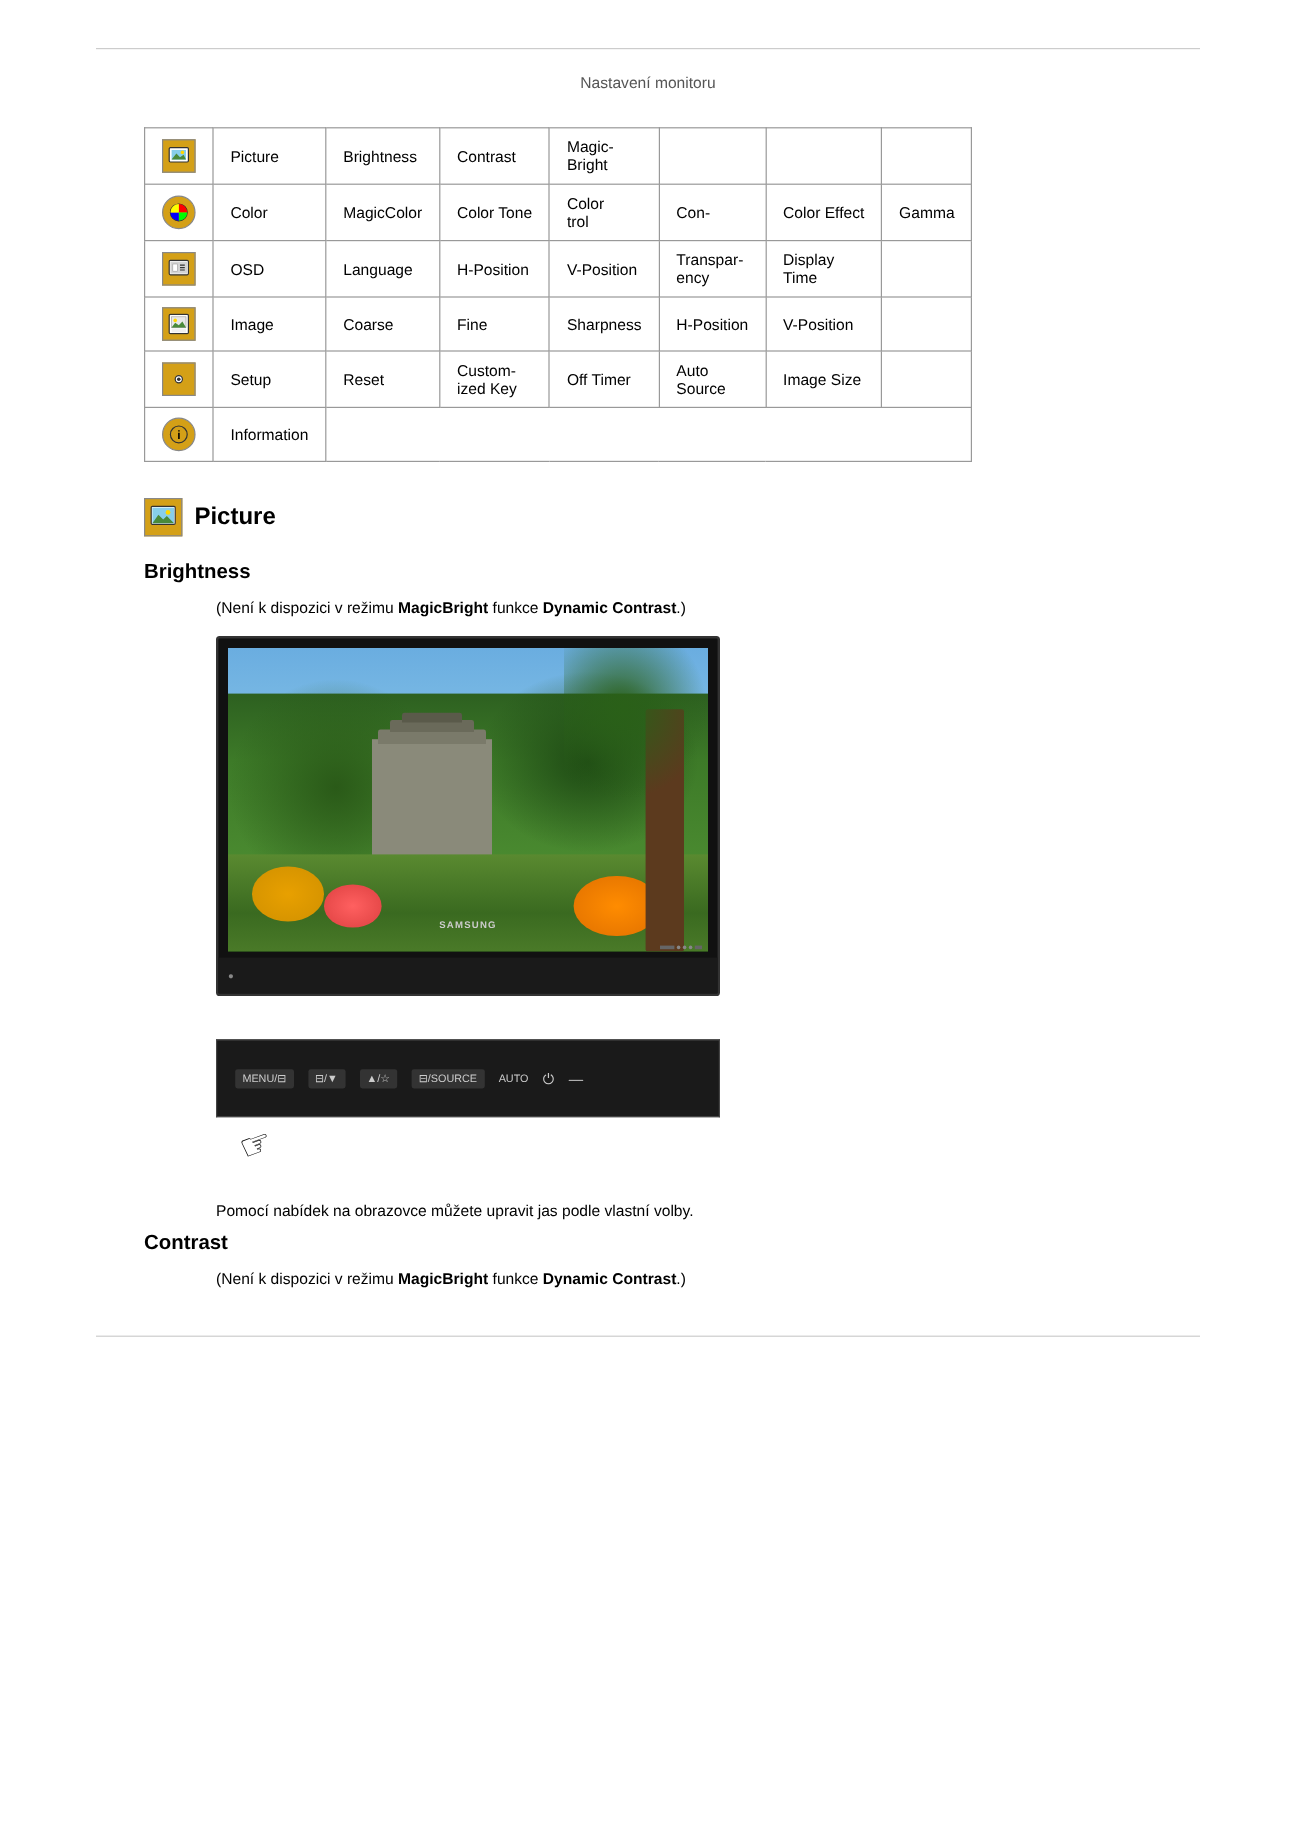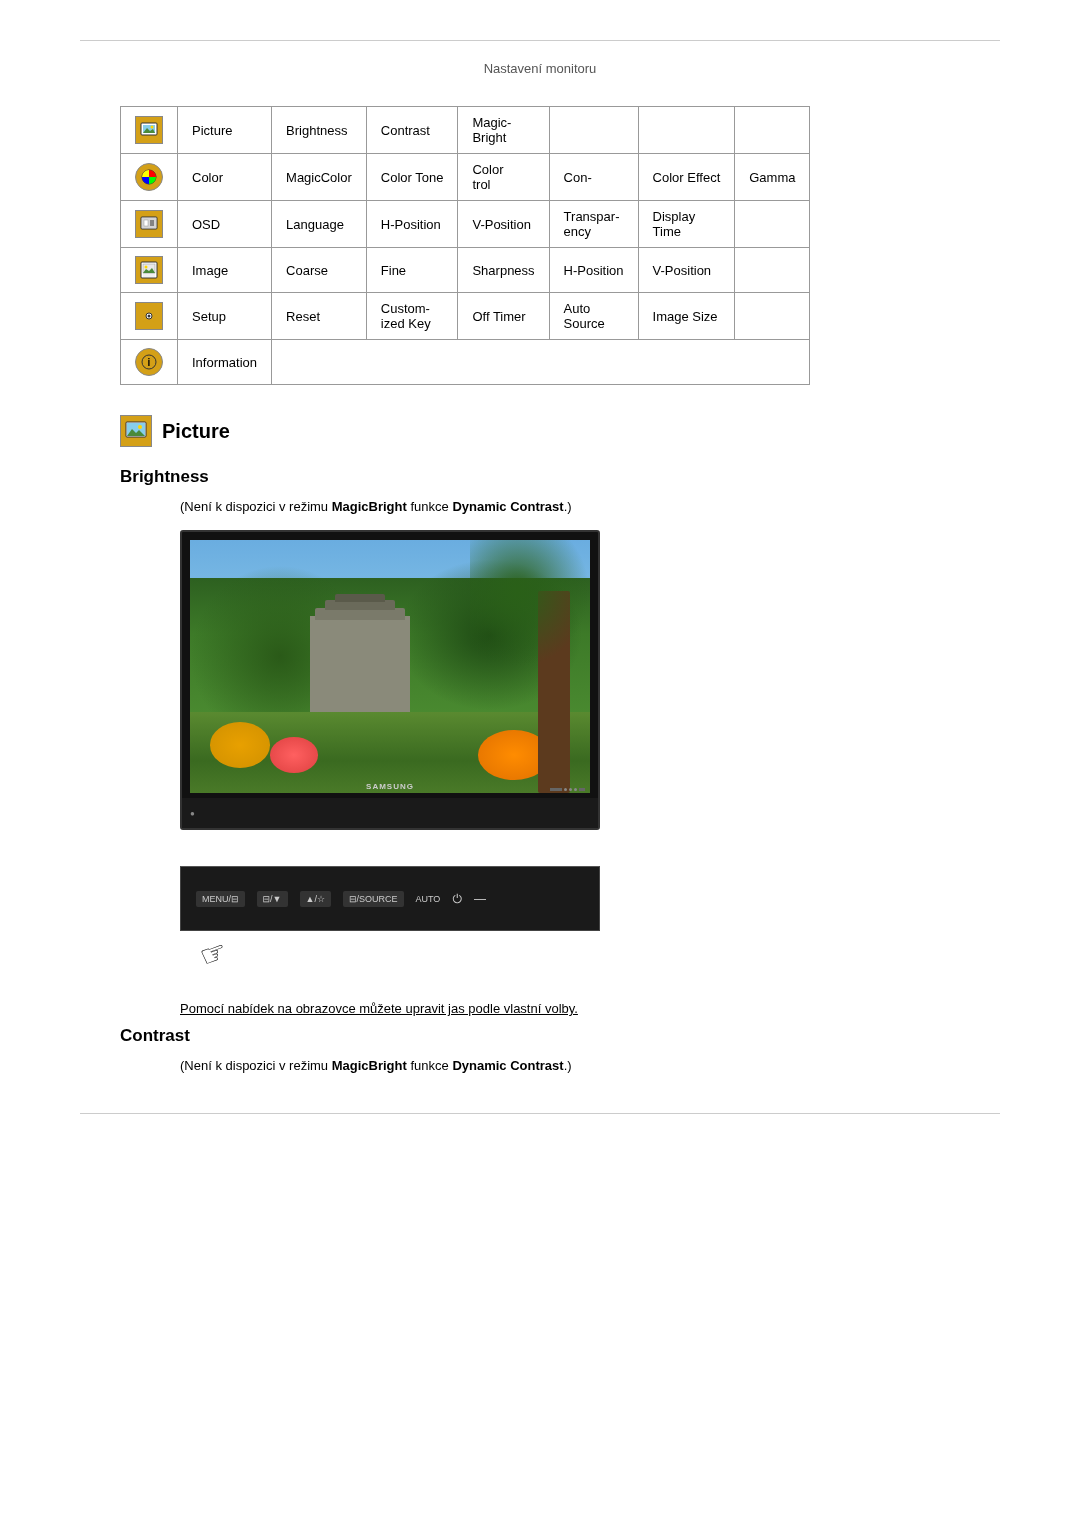--- a/index.html
+++ b/index.html
@@ -173,21 +173,20 @@
 
     .monitor-image-container {
       margin-left: 100px;
       margin-bottom: 20px;
     }
 
     .description-text {
       margin-left: 100px;
       margin-bottom: 10px;
       font-size: 13px;
-      text-decoration: underline;
     }
 
     .menu-path {
       margin-left: 100px;
       margin-bottom: 20px;
       font-size: 13px;
       font-family: monospace;
     }
 
   </style>
@@ -367,21 +366,21 @@
 
         <div style="position: absolute; bottom: 0; left: 0; right: 0; height: 32%; background: linear-gradient(180deg, #5a8a30 0%, #3a6a20 60%, #4a7a28 100%);"></div>
 
         <div style="position: absolute; bottom: 10%; left: 5%; width: 15%; height: 18%; background: radial-gradient(ellipse, #e8a000 0%, #d09000 100%); border-radius: 50%;"></div>
         <div style="position: absolute; bottom: 8%; left: 20%; width: 12%; height: 14%; background: radial-gradient(ellipse, #ff6060 0%, #dd4040 100%); border-radius: 50%;"></div>
         <div style="position: absolute; bottom: 5%; right: 10%; width: 18%; height: 20%; background: radial-gradient(ellipse, #ff8c00 0%, #e07000 100%); border-radius: 50%;"></div>
 
         <div style="position: absolute; top: 20%; right: 5%; width: 8%; height: 80%; background: #5C3A1E; border-radius: 2px;"></div>
         <div style="position: absolute; top: 0%; right: 0%; width: 30%; height: 50%; background: radial-gradient(ellipse at 40% 40%, #2a6018 0%, transparent 70%);"></div>
 
-        <div style="position: absolute; bottom: 2px; left: 50%; transform: translateX(-50%); color: #ccc; font-size: 8px; font-weight: bold; letter-spacing: 1px; font-family: Arial;">SAMSUNG</div>
+        <div style="position: absolute; bottom: 18px; left: 50%; transform: translateX(-50%); color: #ccc; font-size: 8px; font-weight: bold; letter-spacing: 1px; font-family: Arial;">SAMSUNG</div>
         <div style="position: absolute; bottom: 2px; right: 5px; display: flex; gap: 2px; align-items: center;">
           <div style="width: 12px; height: 3px; background: #666;"></div>
           <div style="width: 3px; height: 3px; background: #888; border-radius: 50%;"></div>
           <div style="width: 3px; height: 3px; background: #888; border-radius: 50%;"></div>
           <div style="width: 3px; height: 3px; background: #888; border-radius: 50%;"></div>
           <div style="width: 6px; height: 3px; background: #666;"></div>
         </div>
       </div>
 
       <div style="position: absolute; bottom: 0; left: 0; right: 0; height: 30px; background: #1a1a1a; display: flex; align-items: center; padding: 0 8px; gap: 3px;">

